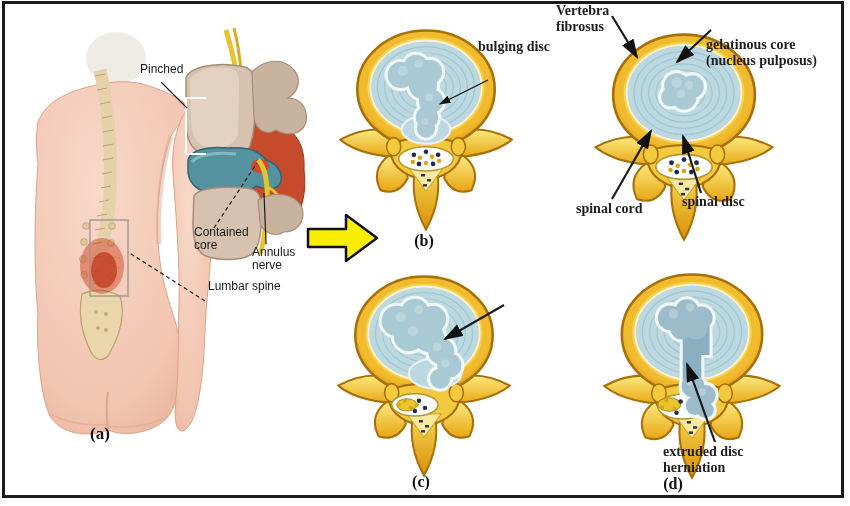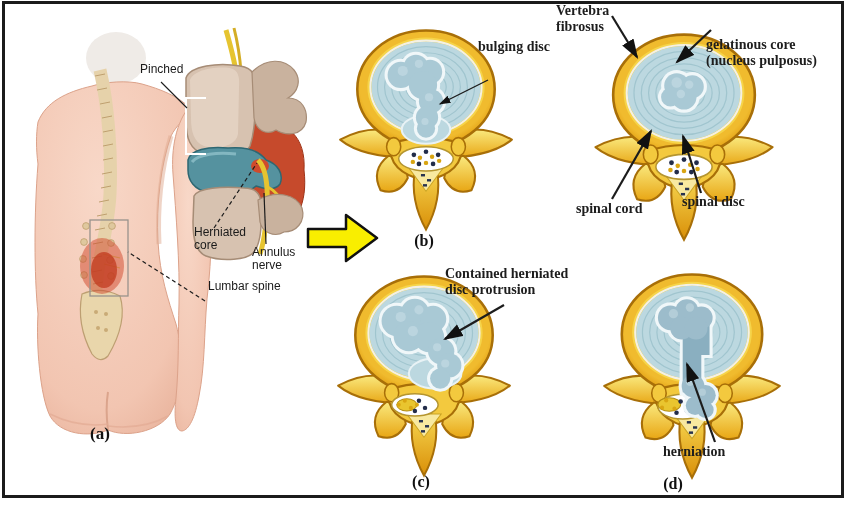--- a/index.html
+++ b/index.html
@@ -345,45 +345,42 @@
       <path d="M711 30 L677 62" stroke-width="2.2" marker-end="url(#ah)"></path>
       <path d="M612 199 L651 131" stroke-width="2.2" marker-end="url(#ah)"></path>
       <path d="M701 193 L683 136" stroke-width="2.2" marker-end="url(#ah)"></path>
       <path d="M504 305 L445 339" stroke-width="2.2" marker-end="url(#ah)"></path>
       <path d="M715 442 L687 364" stroke-width="2.2" marker-end="url(#ah)"></path>
     </g>
   </svg>
 
   <div class="sans-label" style="left:140px;top:63px">Pinched</div>
   <div class="sans-label" style="left:194px;top:226px">
-    <div>Herniated</div>
+    <div>Contained</div>
     <div>core</div>
   </div>
   <div class="sans-label" style="left:252px;top:246px">
     <div>Annulus</div>
     <div>nerve</div>
   </div>
   <div class="sans-label" style="left:208px;top:280px">Lumbar spine</div>
 
   <div class="serif-label" style="left:478px;top:39px">bulging disc</div>
   <div class="serif-label" style="left:556px;top:3px">
     <div>Vertebra</div>
     <div>fibrosus</div>
   </div>
   <div class="serif-label center" style="left:706px;top:37px;width:134px">
     <div>gelatinous core</div>
     <div>(nucleus pulposus)</div>
   </div>
   <div class="serif-label" style="left:576px;top:201px">spinal cord</div>
   <div class="serif-label" style="left:682px;top:194px">spinal disc</div>
-  <div class="serif-label center" style="left:445px;top:266px;width:145px">
-    <div>Contained herniated</div>
-    <div>disc protrusion</div>
-  </div>
   <div class="serif-label center" style="left:663px;top:444px;width:130px">
+    <div>extruded disc</div>
     <div>herniation</div>
   </div>
 
   <div class="panel-letter" style="left:80px;top:424px;font-size:17px">(a)</div>
   <div class="panel-letter" style="left:404px;top:232px">(b)</div>
   <div class="panel-letter" style="left:401px;top:473px">(c)</div>
   <div class="panel-letter" style="left:653px;top:475px">(d)</div>
 </div>
 
 </body></html>

